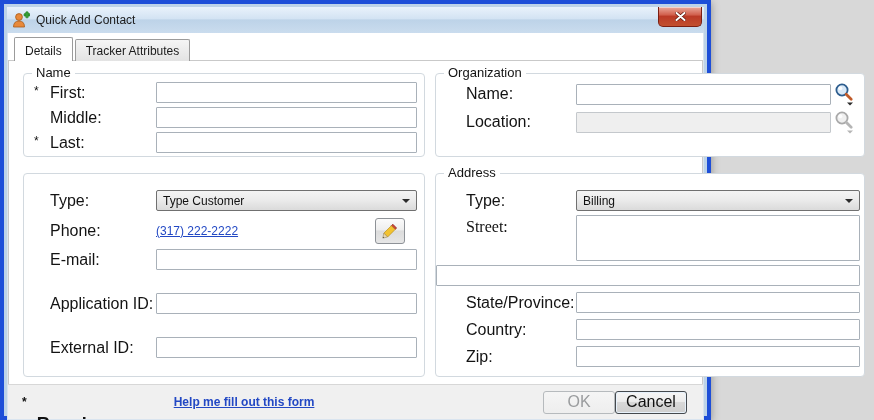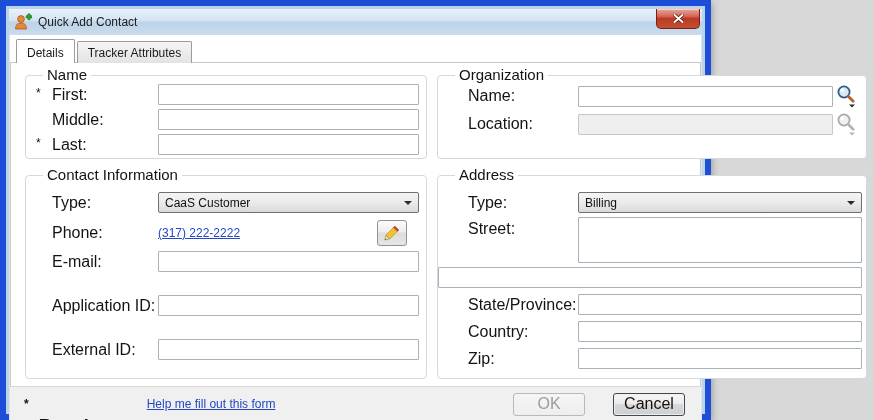--- a/index.html
+++ b/index.html
@@ -1,18 +1,18 @@
 <!DOCTYPE html>
 <html><head>
 <meta charset="utf-8">
 <style>
   html,body{margin:0;padding:0;background:#d8d8d8;font-family:"Liberation Sans",sans-serif;}
   .window{
     position:relative;width:711px;height:420px;box-sizing:border-box;
-    border:6px solid #1d4ed8;background:#bdd3e8;padding:3px;
+    border:4px solid #1d4ed8;background:#bdd3e8;padding:3px;
     box-shadow:0 2px 8px rgba(0,0,0,.35);
   }
   
   .titlebar{
     height:26px;display:flex;align-items:center;padding:0 2px 0 5px;
     background:linear-gradient(#e9f2fb,#d3e3f3 45%,#bdd3e8 50%,#cadcee);
     position:relative;
   }
   .app-icon{width:18px;height:18px;margin-right:6px;flex:none;}
   .title-text{font-size:12px;color:#1b1b1b;}
@@ -35,22 +35,22 @@
     background:linear-gradient(#f5f5f5,#e3e3e3);cursor:pointer;margin-top:2px;
   }
   .tab.active{background:#fff;margin-top:0;padding-top:6px;position:relative;z-index:3;}
   .tabpage{
     flex:1;position:relative;background:#fff;
     border:1px solid #c9c9c9;border-bottom:none;margin:0;
   }
   
   .group{position:absolute;border:1px solid #d2d9df;border-radius:4px;background:#fff;box-sizing:border-box;}
   .group>.legend{
-    position:absolute;top:-8px;left:17px;background:#fff;padding:0 4px;
-    font-size:15px;color:#131313;line-height:14px;
+    position:absolute;top:-8px;left:8px;background:#fff;padding:0 4px;
+    font-size:13px;color:#131313;line-height:14px;
   }
   .g-name{left:14px;top:12px;width:402px;height:84px;}
   .g-org{left:426px;top:12px;width:430px;height:84px;}
   .g-contact{left:14px;top:112px;width:402px;height:204px;}
   .g-addr{left:426px;top:112px;width:430px;height:204px;}
   .frow{position:relative;display:flex;align-items:center;margin-right:7px;}
   .frow .star{position:absolute;left:10px;top:2px;font-size:12px;color:#111;}
   .flabel{flex:none;font-size:16px;color:#131313;padding-left:26px;box-sizing:border-box;}
   .g-name .flabel,.g-contact .flabel{width:132px;}
   .g-org .flabel,.g-addr .flabel{width:140px;padding-left:30px;}
@@ -76,42 +76,42 @@
   }
   
   .g-name .frow,.g-org .frow{margin-top:4px;}
   .g-name .frow:first-of-type,.g-org .frow:first-of-type{margin-top:8px;}
   .g-contact .r-type{margin-top:16px;}
   .g-contact .r-phone{margin-top:7px;height:26px;}
   .g-contact .r-email{margin-top:5px;}
   .g-contact .r-appid,.g-contact .r-extid{margin-top:23px;}
   .g-addr .r-type{margin-top:16px;}
   .g-addr .r-street{margin-top:4px;align-items:flex-start;}
-  .g-addr .r-street .flabel{padding-top:3px;}
+  .g-addr .r-street .flabel{padding-top:3px;font-family:Liberation Serif, serif;}
   .g-addr .r-city{margin-top:4px;}
   .g-addr .r-state,.g-addr .r-zip,.g-addr .r-country{margin-top:6px;}
   .g-addr .frow{margin-right:4px;}
   
   .footer{
     flex:none;height:34px;background:#f0f0f0;border-top:1px solid #d7d7d7;
     display:flex;align-items:center;padding:0 16px 0 14px;
   }
   .footer .req-star{font-weight:bold;font-size:12px;color:#111;margin-right:10px;}
   .footer .req-text{font-weight:bold;font-size:18px;color:#111;margin-top:44px;}
-  .footer .help{margin-left:41px;}
+  .footer .help{margin-left:70px;font-weight:bold;}
   .btn{
     width:72px;height:23px;border-radius:3px;font-family:"Liberation Sans",sans-serif;
     font-size:16px;box-sizing:border-box;cursor:pointer;
   }
   .btn-ok{
     margin-left:auto;border:1px solid #b6babd;color:#9a9c9e;
     background:linear-gradient(#f5f5f5,#eeeeee);cursor:default;
   }
   .btn-cancel{
-    margin-left:28px;border:1px solid #44494e;color:#111;
+    margin-left:0;border:1px solid #44494e;color:#111;
     background:linear-gradient(#f6f6f6,#ececec 45%,#d8d8d8 50%,#cfcfcf);
     box-shadow:inset 0 0 0 1px #e7f1fb;
   }
 </style>
 </head>
 <body>
 
 <div class="window">
 
   <div class="titlebar">
@@ -188,25 +188,24 @@
                 <circle cx="7.3" cy="6.3" r="2" fill="#ffffff" opacity="0.85"></circle>
                 <line x1="13.2" y1="12.2" x2="18.2" y2="17.2" stroke="#b5b5b5" stroke-width="2.8" stroke-linecap="round"></line>
                 <polygon points="14,20.5 20,20.5 17,23.5" fill="#b5b5b5"></polygon>
               </svg>
             </span>
           </button>
         </div>
       </div>
 
       <div class="group g-contact">
-        <span class="legend">Contact Information</span>
         <div class="frow r-type">
           <span class="flabel">Type:</span>
           <div class="combo">
-            <span>CaaS Customer</span>
+            <span>Type Customer</span>
             <span class="combo-arrow"></span>
           </div>
         </div>
         <div class="frow r-phone">
           <span class="flabel">Phone:</span>
           <a class="link">(317) 222-2222</a>
           <button class="pencil-btn">
             <span style="display:flex">
               <svg width="16" height="16" viewBox="0 0 16 16">
                 <polygon points="10.8,1.2 14.6,5 13.1,6.5 9.3,2.7" fill="#cc4438" stroke="#8e2417" stroke-width="0.7"></polygon>

